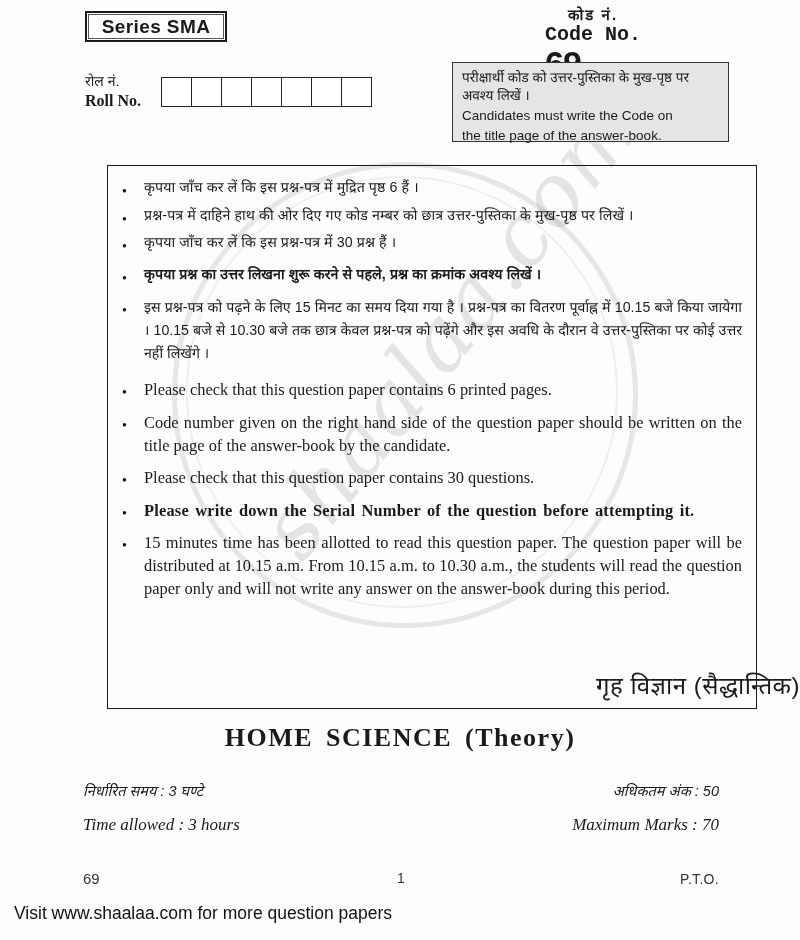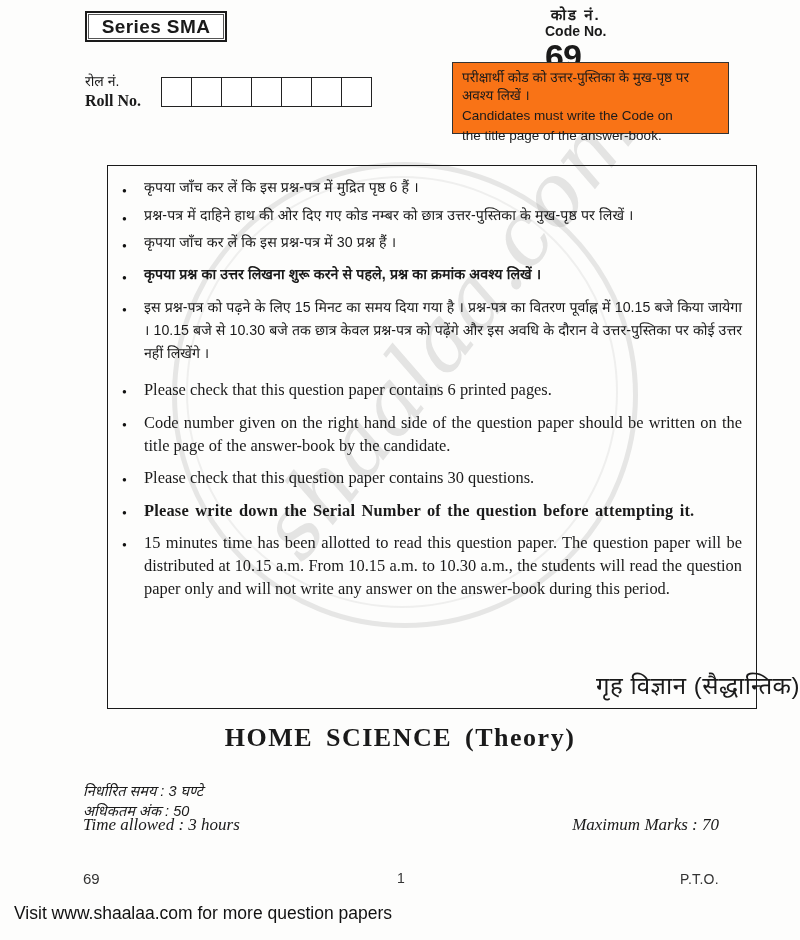--- a/index.html
+++ b/index.html
@@ -106,22 +106,22 @@
     padding-top: 2px;
   }
   .code-hi {
     font-family: "Liberation Sans", sans-serif;
     font-size: 15px;
     font-weight: bold;
     letter-spacing: 2px;
     line-height: 1.15;
   }
   .code-en {
-    font-family: Liberation Sans, sans-serif;
-    font-size: 14px;
+    font-family: Liberation Mono, monospace;
+    font-size: 20px;
     font-weight: bold;
     line-height: 1.2;
   }
   .code-num {
     font-family: "Liberation Sans", sans-serif;
     font-size: 34px;
     font-weight: bold;
     line-height: 0.95;
     letter-spacing: -1px;
   }
@@ -158,25 +158,25 @@
     box-sizing: border-box;
     margin-left: -1px;
     background: #fff;
   }
   .roll-cell:first-child { margin-left: 0; }
 
   
   .code-note {
     position: absolute;
     left: 452px; top: 62px;
-    width: 277px; height: 72px;
+    width: 277px; height: 80px;
     border: 1px solid #333;
     box-sizing: border-box;
     padding: 6px 9px 4px 9px;
-    background: #f97316;
+    background: #e5e5e5;
   }
   .code-note .hi {
     font-family: "Liberation Sans", sans-serif;
     font-size: 13.5px;
     line-height: 1.33;
   }
   .code-note .en {
     font-family: "Liberation Sans", sans-serif;
     font-size: 13.5px;
     line-height: 1.42;
@@ -266,21 +266,21 @@
   }
 
   
   .meta-row {
     position: absolute;
     left: 83px;
     width: 636px;
     display: flex;
     justify-content: space-between;
   }
-  .meta-row.hi { top: 780px; flex-direction: column; }
+  .meta-row.hi { top: 780px; }
   .meta-row.en { top: 815px; gap: 6px; }
   .meta-hi {
     font-family: "Liberation Sans", sans-serif;
     font-size: 14.5px;
     font-style: italic;
   }
   .meta-en {
     font-family: "Liberation Serif", serif;
     font-size: 17px;
     font-style: italic;

